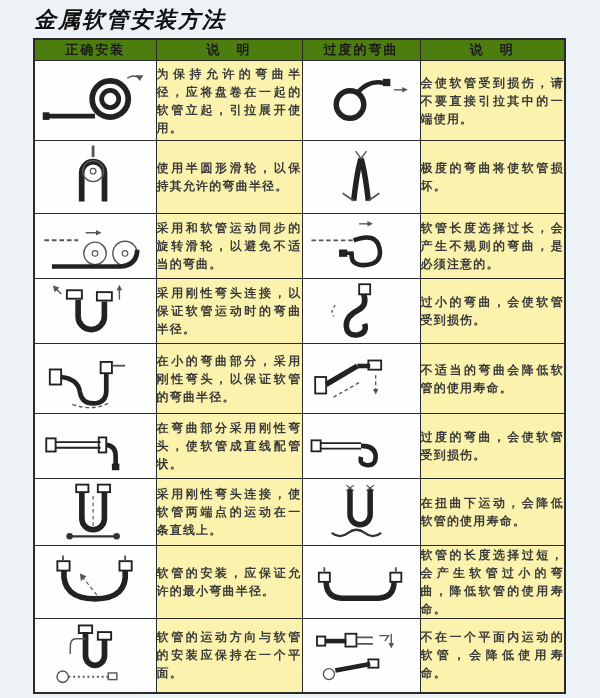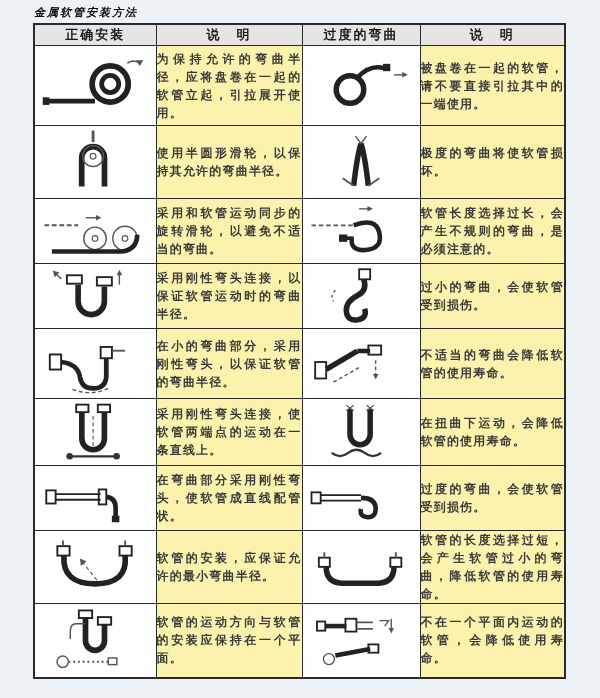--- a/index.html
+++ b/index.html
@@ -7,39 +7,39 @@
     width:600px;height:698px;overflow:hidden;
     background:#edf2f6;
     font-family:"Liberation Sans","DejaVu Sans",sans-serif;
     color:#222;
   }
   .page-title{
     margin:5px 0 3px 34px;
     font-family:"DejaVu Serif","Liberation Serif",serif;
     font-style:italic;
     font-weight:bold;
-    font-size:11px;
+    font-size:22px;
     letter-spacing:2px;
     color:#111;
   }
   table.install{
     border-collapse:collapse;
     table-layout:fixed;
     margin-left:33px;
     width:531px;
     border:2px solid #2a2a2a;
     background:#fff;
   }
   table.install th, table.install td{
     border:1px solid #2a2a2a;
     padding:0;
     vertical-align:middle;
   }
   th.hdr{
-    background:#e5e5e5;
+    background:#4d7c0f;
     height:20px;
     font-size:13px;
     font-weight:bold;
     letter-spacing:2px;
     color:#1a1a1a;
     text-align:center;
   }
   td.img-cell{
     background:#fefefe;
     text-align:center;
@@ -102,21 +102,21 @@
           <svg width="110" height="66" viewBox="0 0 120 68">
             <circle cx="48" cy="40" r="15" fill="none" stroke="#222" stroke-width="6"></circle>
             <path d="M56 27 Q70 12 86 17" fill="none" stroke="#222" stroke-width="5"></path>
             <rect x="84" y="12" width="8" height="8" fill="#222"></rect>
             <path d="M96 24 h12" stroke="#555" stroke-width="1.5"></path>
             <path d="M111 24 l-6 -3 v6 z" fill="#555"></path>
           </svg>
         </span>
       </td>
       <td class="desc-cell">
-          <div class="desc">被盘卷在一起的软管，请不要直接引拉其中的一端使用。</div>
+          <div class="desc">会使软管受到损伤，请不要直接引拉其中的一端使用。</div>
         </td>
     </tr>
 
     <tr style="height:73px">
       <td class="img-cell">
         <span class="illus">
           <svg width="114" height="66" viewBox="0 0 120 68">
             <path d="M58 3 v12" stroke="#555" stroke-width="3"></path>
             <path d="M46 32 V62 M70 32 V62" stroke="#222" stroke-width="6"></path>
             <path d="M46 32 A12 12 0 0 1 70 32" fill="none" stroke="#222" stroke-width="6"></path>
@@ -235,20 +235,49 @@
             <path d="M76 32 V48" stroke="#555" stroke-width="1.5" stroke-dasharray="4 3"></path>
             <path d="M76 53 l-3 -6 h6 z" fill="#555"></path>
           </svg>
         </span>
       </td>
       <td class="desc-cell">
           <div class="desc">不适当的弯曲会降低软管的使用寿命。</div>
         </td>
     </tr>
 
+    <tr style="height:65px">
+      <td class="img-cell">
+        <span class="illus">
+          <svg width="114" height="60" viewBox="0 0 120 64">
+            <rect x="8" y="26" width="10" height="14" fill="none" stroke="#222" stroke-width="2"></rect>
+            <path d="M18 30 H66 M18 36 H66" stroke="#222" stroke-width="2"></path>
+            <rect x="64" y="25" width="8" height="16" fill="none" stroke="#222" stroke-width="2"></rect>
+            <path d="M72 33 q10 1 10 12 V54" fill="none" stroke="#222" stroke-width="5"></path>
+            <rect x="78" y="53" width="8" height="7" fill="#222"></rect>
+          </svg>
+        </span>
+      </td>
+      <td class="desc-cell">
+          <div class="desc">在弯曲部分采用刚性弯头，使软管成直线配管状。</div>
+        </td>
+      <td class="img-cell">
+        <span class="illus">
+          <svg width="110" height="60" viewBox="0 0 120 64">
+            <rect x="6" y="28" width="10" height="12" fill="none" stroke="#222" stroke-width="2"></rect>
+            <path d="M16 31 H60 M16 37 H60" stroke="#222" stroke-width="2"></path>
+            <path d="M60 34 q16 0 16 12 q0 10 -10 9 q-8 -1 -6 -9" fill="none" stroke="#222" stroke-width="5"></path>
+          </svg>
+        </span>
+      </td>
+      <td class="desc-cell">
+          <div class="desc">过度的弯曲，会使软管受到损伤。</div>
+        </td>
+    </tr>
+
     <tr style="height:67px">
       <td class="img-cell">
         <span class="illus">
           <svg width="114" height="62" viewBox="0 0 120 66">
             <path d="M46 15 V42 A12 12 0 0 0 70 42 V15" fill="none" stroke="#222" stroke-width="6"></path>
             <rect x="40" y="6" width="13" height="8" fill="none" stroke="#222" stroke-width="2"></rect>
             <rect x="63" y="6" width="13" height="8" fill="none" stroke="#222" stroke-width="2"></rect>
             <path d="M58 18 V52" stroke="#555" stroke-width="1.2" stroke-dasharray="4 3"></path>
             <path d="M34 61 H82" stroke="#333" stroke-width="2.5"></path>
             <circle cx="33" cy="61" r="3.5" fill="#333"></circle>
@@ -264,49 +293,20 @@
           <svg width="110" height="62" viewBox="0 0 120 66">
             <path d="M48 10 V38 A11 11 0 0 0 70 38 V10" fill="none" stroke="#222" stroke-width="6"></path>
             <path d="M44 6 l8 6 M52 6 l-8 6" stroke="#555" stroke-width="1.2"></path>
             <path d="M66 6 l8 6 M74 6 l-8 6" stroke="#555" stroke-width="1.2"></path>
             <path d="M28 58 q9 7 18 0 q9 -7 18 0 q9 7 18 0" fill="none" stroke="#333" stroke-width="2.5"></path>
           </svg>
         </span>
       </td>
       <td class="desc-cell">
           <div class="desc">在扭曲下运动，会降低软管的使用寿命。</div>
-        </td>
-    </tr>
-
-    <tr style="height:65px">
-      <td class="img-cell">
-        <span class="illus">
-          <svg width="114" height="60" viewBox="0 0 120 64">
-            <rect x="8" y="26" width="10" height="14" fill="none" stroke="#222" stroke-width="2"></rect>
-            <path d="M18 30 H66 M18 36 H66" stroke="#222" stroke-width="2"></path>
-            <rect x="64" y="25" width="8" height="16" fill="none" stroke="#222" stroke-width="2"></rect>
-            <path d="M72 33 q10 1 10 12 V54" fill="none" stroke="#222" stroke-width="5"></path>
-            <rect x="78" y="53" width="8" height="7" fill="#222"></rect>
-          </svg>
-        </span>
-      </td>
-      <td class="desc-cell">
-          <div class="desc">在弯曲部分采用刚性弯头，使软管成直线配管状。</div>
-        </td>
-      <td class="img-cell">
-        <span class="illus">
-          <svg width="110" height="60" viewBox="0 0 120 64">
-            <rect x="6" y="28" width="10" height="12" fill="none" stroke="#222" stroke-width="2"></rect>
-            <path d="M16 31 H60 M16 37 H60" stroke="#222" stroke-width="2"></path>
-            <path d="M60 34 q16 0 16 12 q0 10 -10 9 q-8 -1 -6 -9" fill="none" stroke="#222" stroke-width="5"></path>
-          </svg>
-        </span>
-      </td>
-      <td class="desc-cell">
-          <div class="desc">过度的弯曲，会使软管受到损伤。</div>
         </td>
     </tr>
 
     <tr style="height:71px">
       <td class="img-cell">
         <span class="illus">
           <svg width="114" height="64" viewBox="0 0 120 68">
             <rect x="20" y="14" width="13" height="10" fill="none" stroke="#222" stroke-width="2"></rect>
             <rect x="86" y="14" width="13" height="10" fill="none" stroke="#222" stroke-width="2"></rect>
             <path d="M26 14 v-6 M92 14 v-6" stroke="#555" stroke-width="2"></path>

